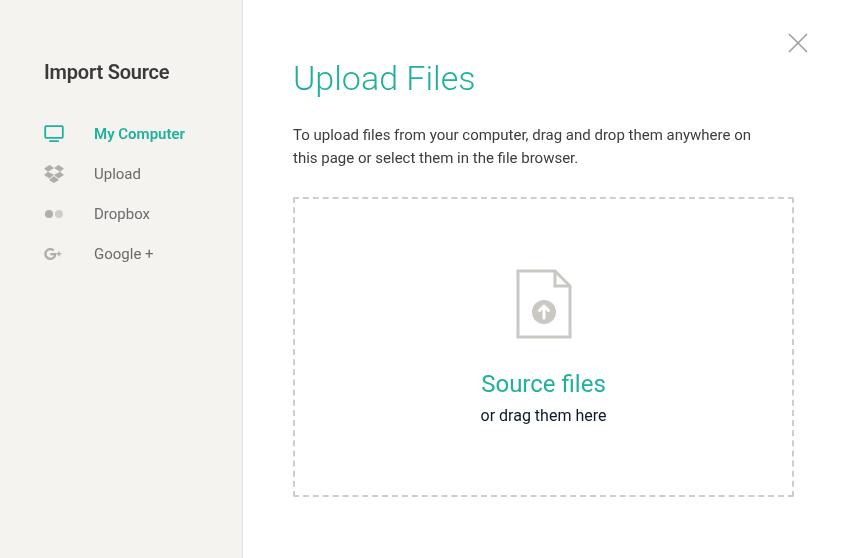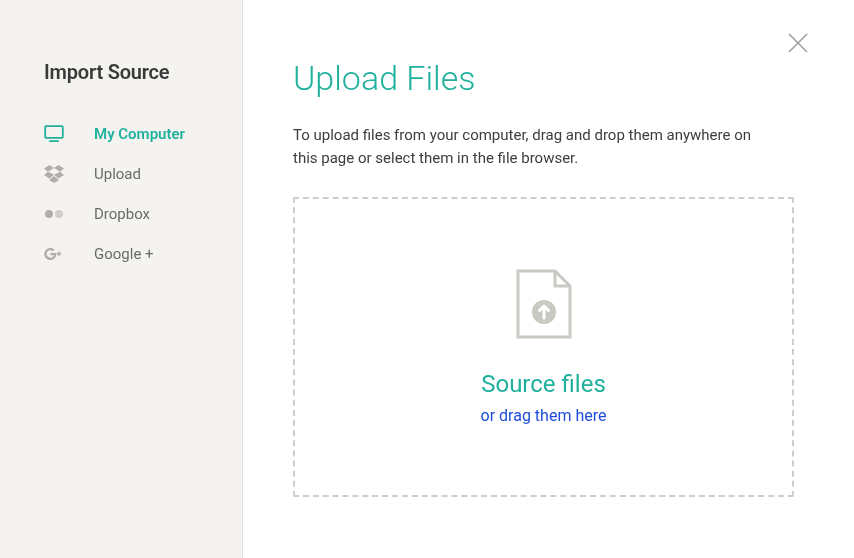--- a/index.html
+++ b/index.html
@@ -102,21 +102,21 @@
       margin-bottom: 26px;
     }
     .select-files {
       font-size: 24px;
       font-weight: 400;
       color: #1fb19c;
       margin-bottom: 8px;
     }
     .drag-hint {
       font-size: 16px;
-      color: #1d4ed8;
+      color: #0f172a;
     }
   </style>
 </head>
 <body>
 
 <aside class="sidebar">
   <h2 class="sidebar-title">Import Source</h2>
   <ul class="source-list">
 
     <li class="source-item active">

